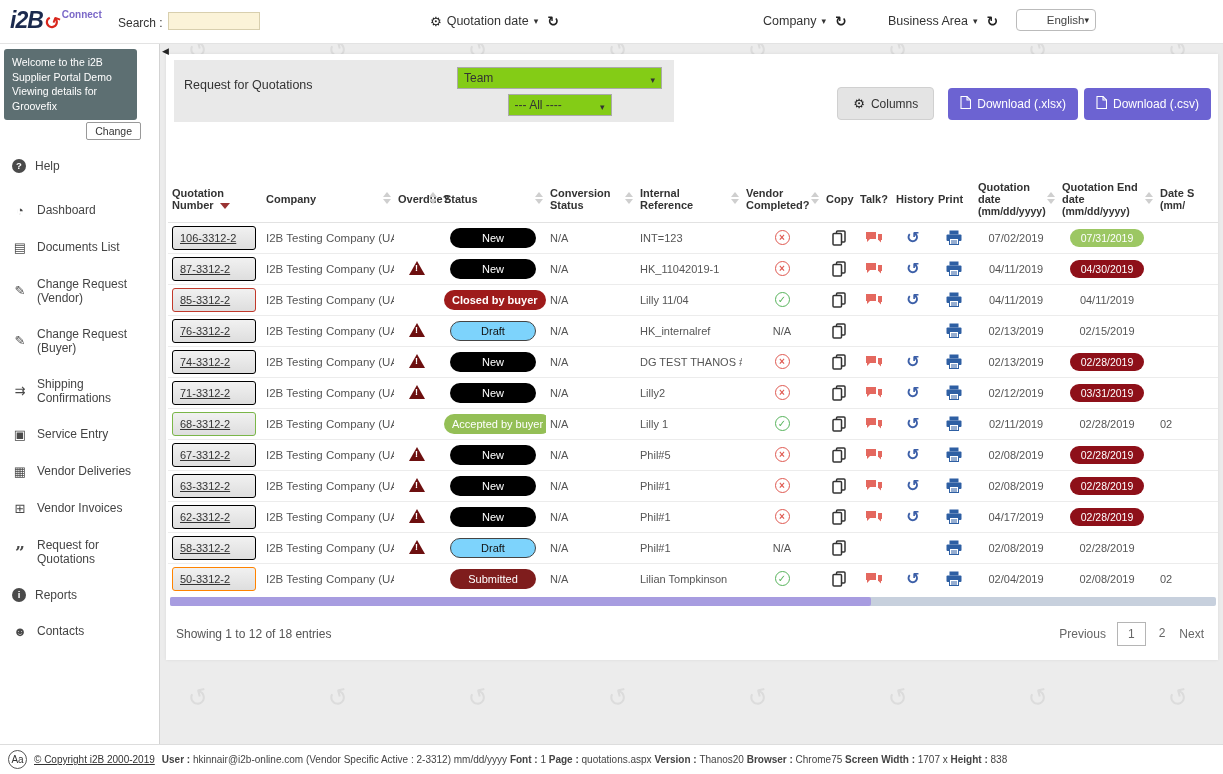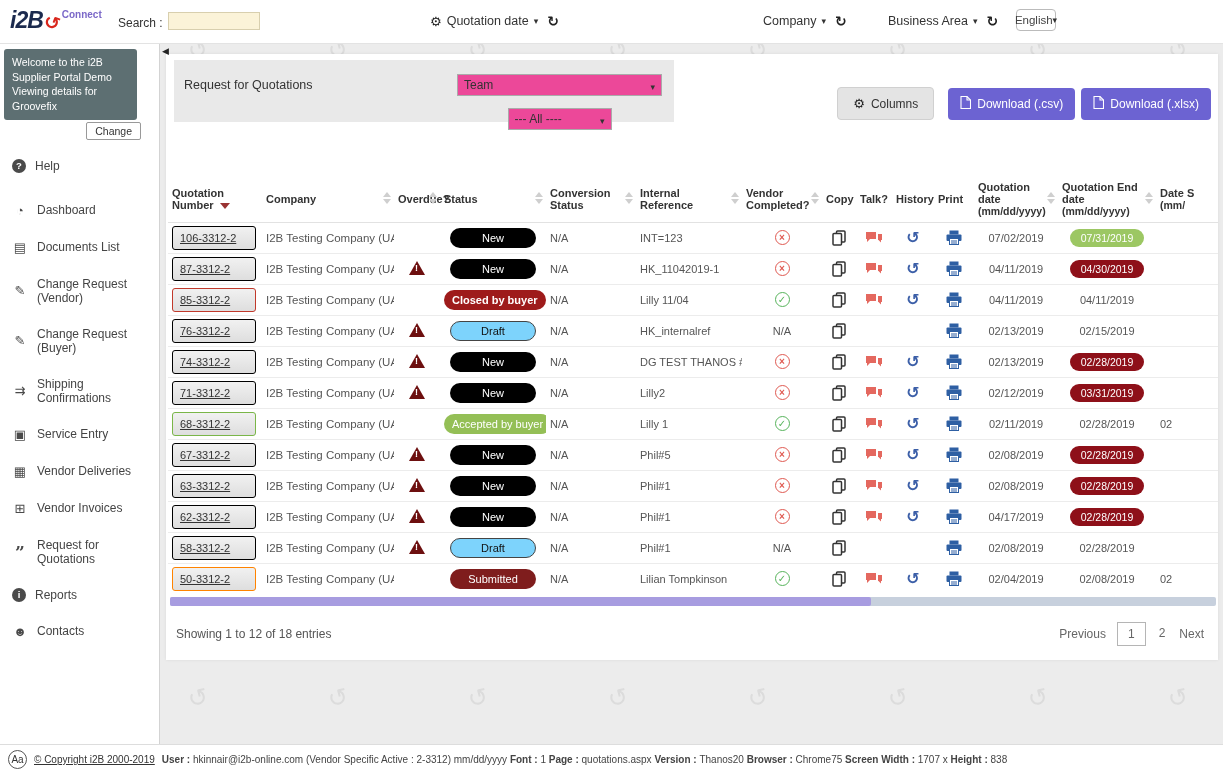--- a/index.html
+++ b/index.html
@@ -12,22 +12,22 @@
   .logo-main { font-size:23px; font-weight:bold; font-style:italic; color:#1b2a4e; letter-spacing:-1px; }
   .logo-swirl { color:#d9261c; font-weight:bold; font-size:19px; margin-left:1px; margin-top:4px; transform:rotate(20deg); }
   .logo-sub { color:#7b68c8; font-size:10px; font-weight:bold; margin-left:2px; margin-top:2px; }
   .search-box { position:absolute; left:118px; top:12px; font-size:12px; color:#333; display:flex; align-items:flex-end; gap:5px; }
   .search-box input { width:92px; height:18px; background:#fbf3d8; border:1px solid #d8cfae; font-size:11px; padding:0 4px; }
   .hfilter { position:absolute; top:13px; font-size:12.5px; color:#333; display:flex; align-items:center; gap:5px; cursor:pointer; }
   .f-qd { left:430px; } .f-co { left:763px; } .f-ba { left:888px; }
   .gear { font-size:13px; color:#222; }
   .caret { font-size:9px; color:#333; }
   .refresh { font-size:14px; font-weight:bold; color:#222; margin-left:4px; cursor:pointer; }
-  .lang-select { position:absolute; left:1016px; top:9px; width:40px; border:1px solid #bbb; border-radius:4px;
-    padding:4px 6px; font-size:11.5px; color:#444; display:flex; justify-content:center; align-items:center; cursor:pointer; }
+  .lang-select { position:absolute; left:1016px; top:9px; width:80px; border:1px solid #bbb; border-radius:4px;
+    padding:4px 6px; font-size:11.5px; color:#444; display:flex; justify-content:flex-end; align-items:center; cursor:pointer; }
 
   
   .layout { display:flex; height:700px; }
   .sidebar { width:160px; background:#fff; border-right:1px solid #d3d3d3; position:relative; z-index:4; }
   .welcome { margin:5px 5px 0 4px; background:#5d6f72; color:#fff; font-size:10.5px; line-height:1.4;
     padding:6px 8px; border-radius:3px; width:133px; }
   .change-btn { display:block; margin:2px 18px 8px auto; font-size:10.5px; padding:2px 8px; background:#fff;
     border:1px solid #999; border-radius:2px; color:#333; cursor:pointer; font-family:inherit; }
   .side-item { display:flex; align-items:center; gap:9px; padding:11px 12px; font-size:12px; color:#444; cursor:pointer; }
   .side-item:first-child { margin-bottom:8px; }
@@ -41,22 +41,22 @@
   .watermarks { position:absolute; inset:0; z-index:0; }
   .wm { position:absolute; font-size:24px; color:rgba(80,80,80,0.10); transform:rotate(-14deg); }
 
   
   .card { position:absolute; left:6px; right:5px; top:10px; height:606px; background:#fff; z-index:2;
     box-shadow:0 0 3px rgba(0,0,0,0.08); }
   .toolbar { position:relative; height:122px; }
   .filter-panel { position:absolute; left:8px; top:6px; width:500px; height:62px; background:#e9e9e9; display:flex; }
   .rfq-title { font-size:12.5px; color:#333; padding:18px 0 0 10px; }
   .sel-stack { margin-left:auto; margin-right:12px; padding-top:7px; display:flex; flex-direction:column; align-items:center; gap:5px; }
-  .fselect { background:#ec4899; border:1px solid #aaa; display:flex; justify-content:space-between; align-items:flex-end;
-    padding:3px 6px; font-size:12px; color:#333; cursor:pointer;margin-top:7px; }
+  .fselect { background:#84cc16; border:1px solid #aaa; display:flex; justify-content:space-between; align-items:flex-end;
+    padding:3px 6px; font-size:12px; color:#333; cursor:pointer; }
   .sel-team { width:205px; } .sel-all { width:104px; }
   .toolbar-buttons { position:absolute; right:7px; top:33px; display:flex; gap:6px; align-items:center; }
   .btn { border:none; border-radius:4px; font-size:12px; font-family:inherit; display:flex; gap:6px; align-items:center;
     padding:8px 12px; cursor:pointer; }
   .btn-columns { background:#e4e4e4; border:1px solid #d0d0d0; color:#333; margin-right:8px; padding:8px 15px; }
   .btn-dl { background:#6c63d2; color:#fff; }
 
   
   .table-wrap { overflow:hidden; width:100%; padding-left:2px; }
   table { border-collapse:collapse; table-layout:fixed; width:1060px; }
@@ -285,28 +285,28 @@
           <div class="toolbar-buttons">
             <button class="btn btn-columns">
               <span class="gear">⚙</span>
               <span>Columns</span>
             </button>
             <button class="btn btn-dl">
               <span class="dl-ic"><svg width="11" height="13" viewBox="0 0 11 13">
                     <path d="M1 .5 h6 L10.5 4 v8.5 H1 z" fill="none" stroke="#fff" stroke-width="1.1"></path>
                     <path d="M7 .5 V4 h3.5" fill="none" stroke="#fff" stroke-width="1.1"></path>
                   </svg></span>
-              <span>Download (.csv)</span>
+              <span>Download (.xlsx)</span>
             </button>
             <button class="btn btn-dl">
               <span class="dl-ic"><svg width="11" height="13" viewBox="0 0 11 13">
                     <path d="M1 .5 h6 L10.5 4 v8.5 H1 z" fill="none" stroke="#fff" stroke-width="1.1"></path>
                     <path d="M7 .5 V4 h3.5" fill="none" stroke="#fff" stroke-width="1.1"></path>
                   </svg></span>
-              <span>Download (.xlsx)</span>
+              <span>Download (.csv)</span>
             </button>
           </div>
         </div>
 
         <div class="table-wrap">
           <table>
             <colgroup id="cols">
                 <col style="width:94px">
                 <col style="width:132px">
                 <col style="width:46px">

